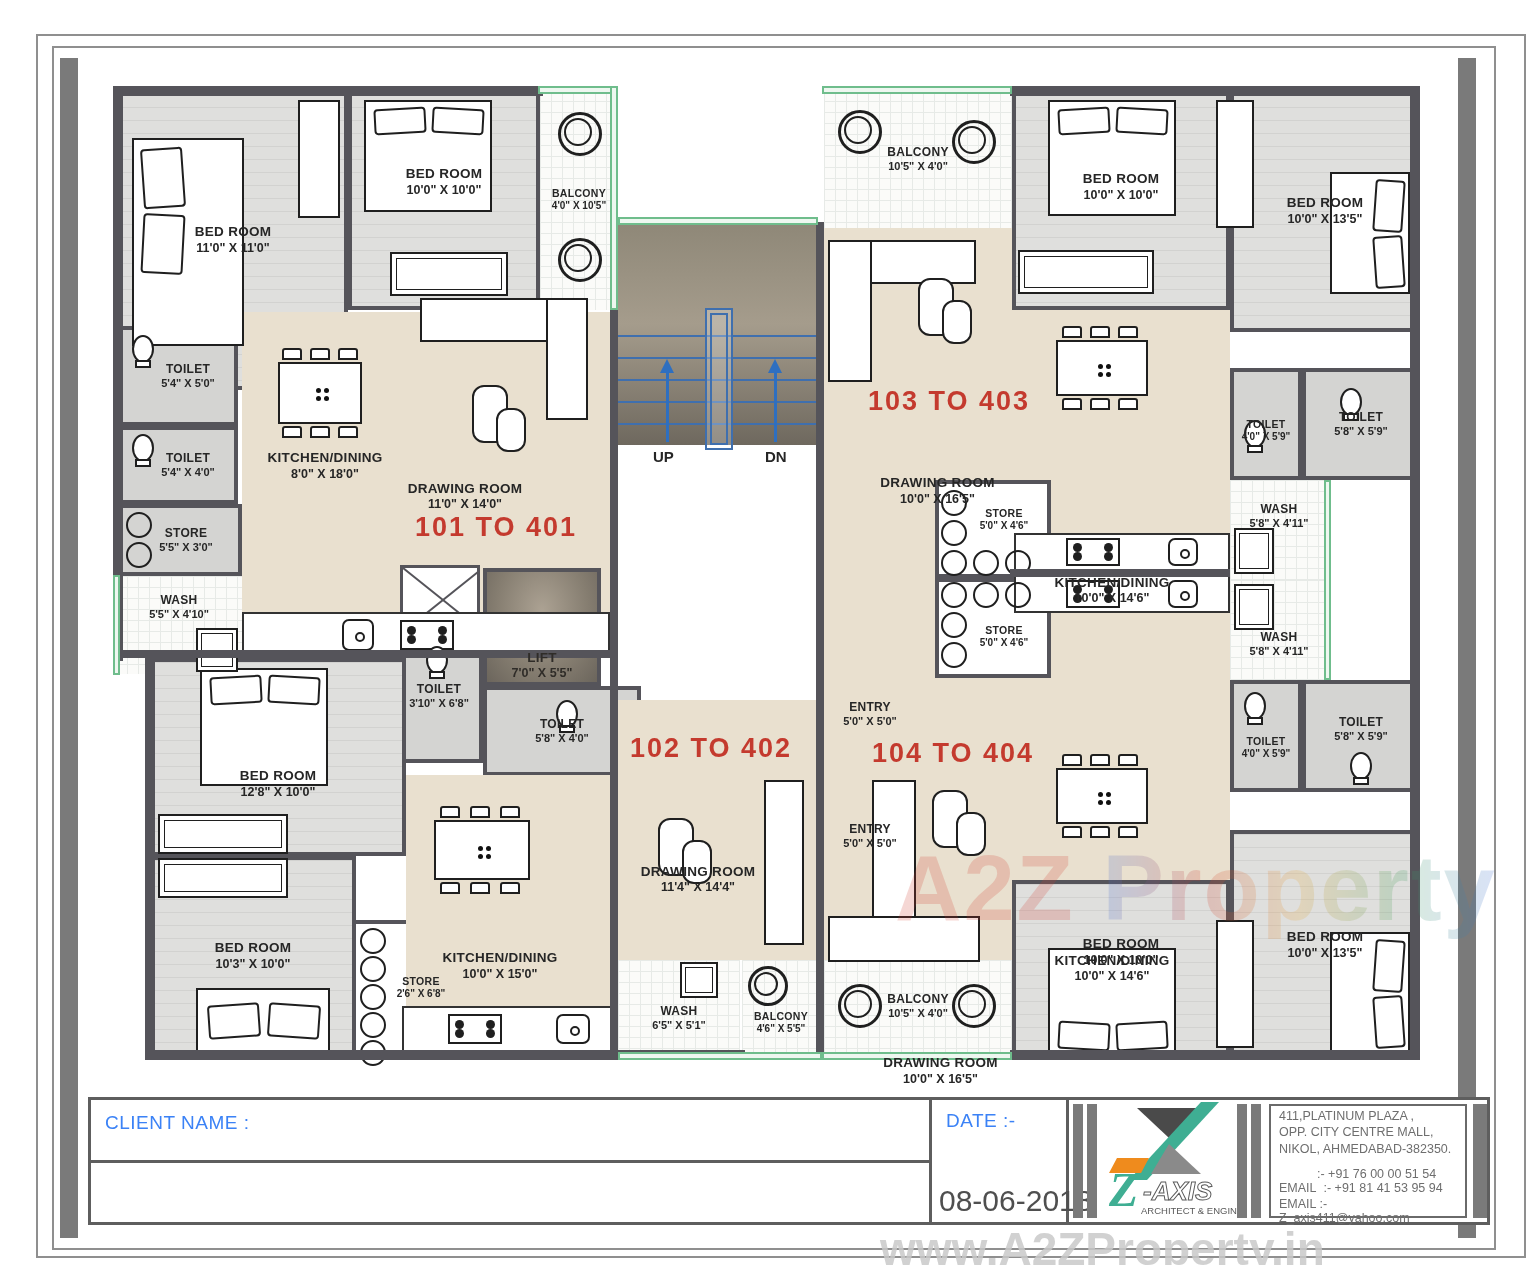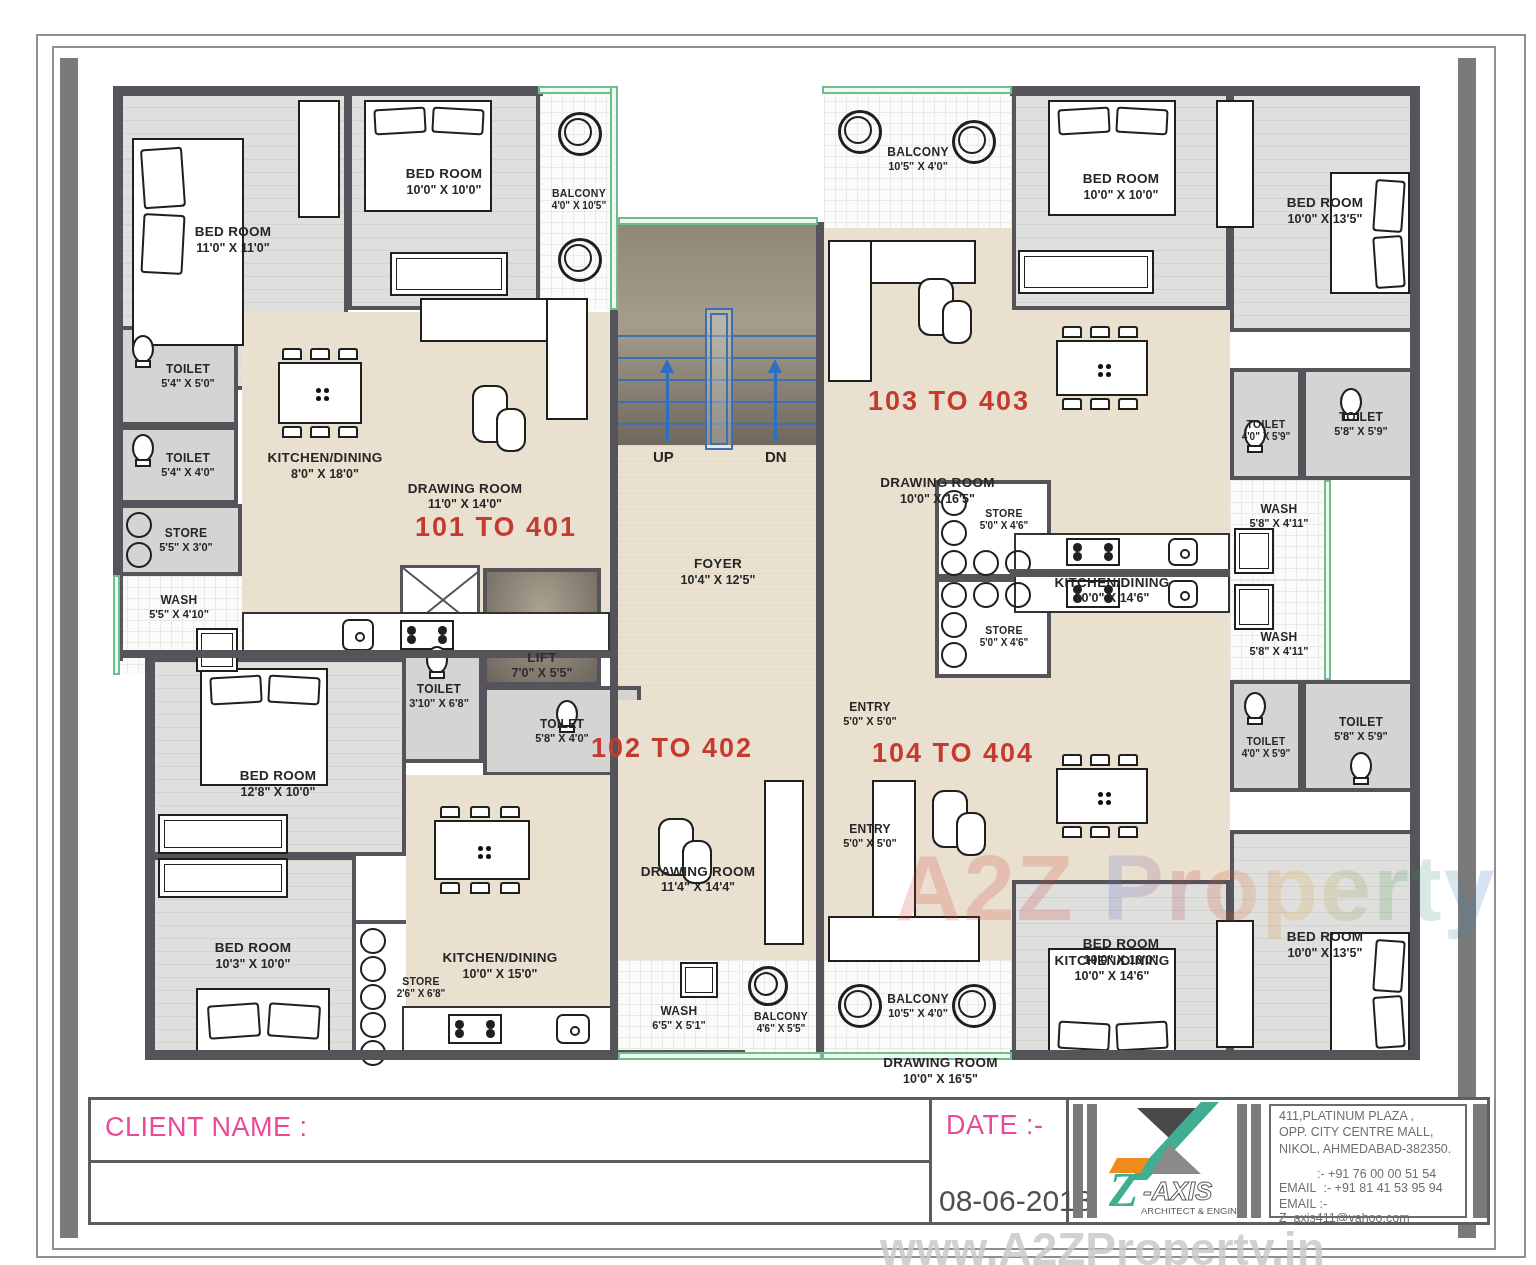--- a/index.html
+++ b/index.html
@@ -57,21 +57,21 @@
   .arrow{position:absolute;width:3px;background:#2e6fc0;z-index:12;}
   .arrow::after{content:"";position:absolute;top:-13px;left:-6px;border-left:7px solid transparent;border-right:7px solid transparent;border-bottom:14px solid #2e6fc0;}
   
   .wm-center{position:absolute;z-index:40;font-weight:700;font-size:92px;letter-spacing:2px;opacity:.20;white-space:nowrap;}
   .wm-center .a2z{color:#d23c2f;} .wm-center .prop{background:linear-gradient(90deg,#4472d8,#d23c2f,#e8a93a,#3f9e57,#4472d8);-webkit-background-clip:text;background-clip:text;color:transparent;}
   .wm-bottom{position:absolute;z-index:40;font-weight:700;font-size:46px;color:#c9c9c9;opacity:.85;white-space:nowrap;}
   
   .tb{position:absolute;border:3px solid #5e5e5e;box-sizing:border-box;background:#fff;z-index:35;}
   .tb .cell{position:absolute;box-sizing:border-box;}
   .tb-line{position:absolute;background:#5e5e5e;}
-  .client-label,.drg-label,.date-label{font-size:27px;color:#ec4899;letter-spacing:.5px;white-space:nowrap;text-align:center;}
+  .client-label,.drg-label,.date-label{font-size:19px;color:#3b82f6;letter-spacing:.5px;white-space:nowrap;text-align:center;}
   .client-name{font-size:30px;color:#c5322b;font-weight:700;letter-spacing:1px;white-space:nowrap;}
   .date-value{font-size:30px;color:#4f4f4f;white-space:nowrap;}
   .arch-name{font-size:23px;color:#5a5a5a;letter-spacing:1px;}
   .arch-small{font-size:12.5px;color:#6e6e6e;line-height:1.3;}
   .arch-phone{font-size:12.5px;color:#6e6e6e;}
 </style>
 </head>
 <body>
 
 <div class="stage">
@@ -156,26 +156,20 @@
   <div class="unit" style="left:415px;top:512px;">101 TO 401</div>
 
   <div class="room stairs" style="left:618px;top:225px;width:200px;height:220px;"></div>
   <div class="steps" style="left:618px;top:315px;width:200px;height:128px;"></div>
   <div class="rail" style="left:705px;top:308px;width:24px;height:138px;"></div>
   <div class="arrow" style="left:666px;top:372px;height:70px;"></div>
   <div class="arrow" style="left:774px;top:372px;height:70px;"></div>
   <div class="updn" style="left:653px;top:448px;">UP</div>
   <div class="updn" style="left:765px;top:448px;">DN</div>
 
-  <div class="room beige-lines noborder" style="left:618px;top:445px;width:200px;height:255px;">
-    <div class="lbl">
-        <span class="rname">FOYER</span>
-        <span class="rdims">10'4" X 12'5"</span>
-      </div>
-  </div>
   <div class="xbox" style="left:400px;top:565px;width:80px;height:64px;">
     <svg width="80" height="64" viewBox="0 0 80 64">
         <line x1="0" y1="0" x2="80" y2="64" stroke="#55545a" stroke-width="2"></line>
         <line x1="80" y1="0" x2="0" y2="64" stroke="#55545a" stroke-width="2"></line>
       </svg>
   </div>
   <div class="room lift" style="left:483px;top:568px;width:118px;height:118px;align-items:flex-end;">
     <div class="lbl" style="color:#2f2c28;">
         <span class="rname">LIFT</span>
         <span class="rdims">7'0" X 5'5"</span>
@@ -211,21 +205,21 @@
         <span class="rname">STORE</span>
         <span class="rdims">2'6" X 6'8"</span>
       </div>
   </div>
   <div class="room beige noborder" style="left:406px;top:775px;width:206px;height:232px;"></div>
   <div class="lbl abs" style="left:430px;top:885px;width:140px;z-index:30;">
       <span class="rname">KITCHEN/DINING</span>
       <span class="rdims">10'0" X 15'0"</span>
     </div>
   <div class="room beige noborder" style="left:618px;top:700px;width:200px;height:260px;"></div>
-  <div class="unit" style="left:591px;top:733px;">102 TO 402</div>
+  <div class="unit" style="left:630px;top:733px;">102 TO 402</div>
   <div class="lbl abs" style="left:628px;top:766px;width:140px;z-index:30;">
       <span class="rname">DRAWING ROOM</span>
       <span class="rdims">11'4" X 14'4"</span>
     </div>
   <div class="room whitefloor noborder" style="left:618px;top:960px;width:122px;height:96px;">
     <div class="lbl md" style="margin-top:20px;">
         <span class="rname">WASH</span>
         <span class="rdims">6'5" X 5'1"</span>
       </div>
   </div>

